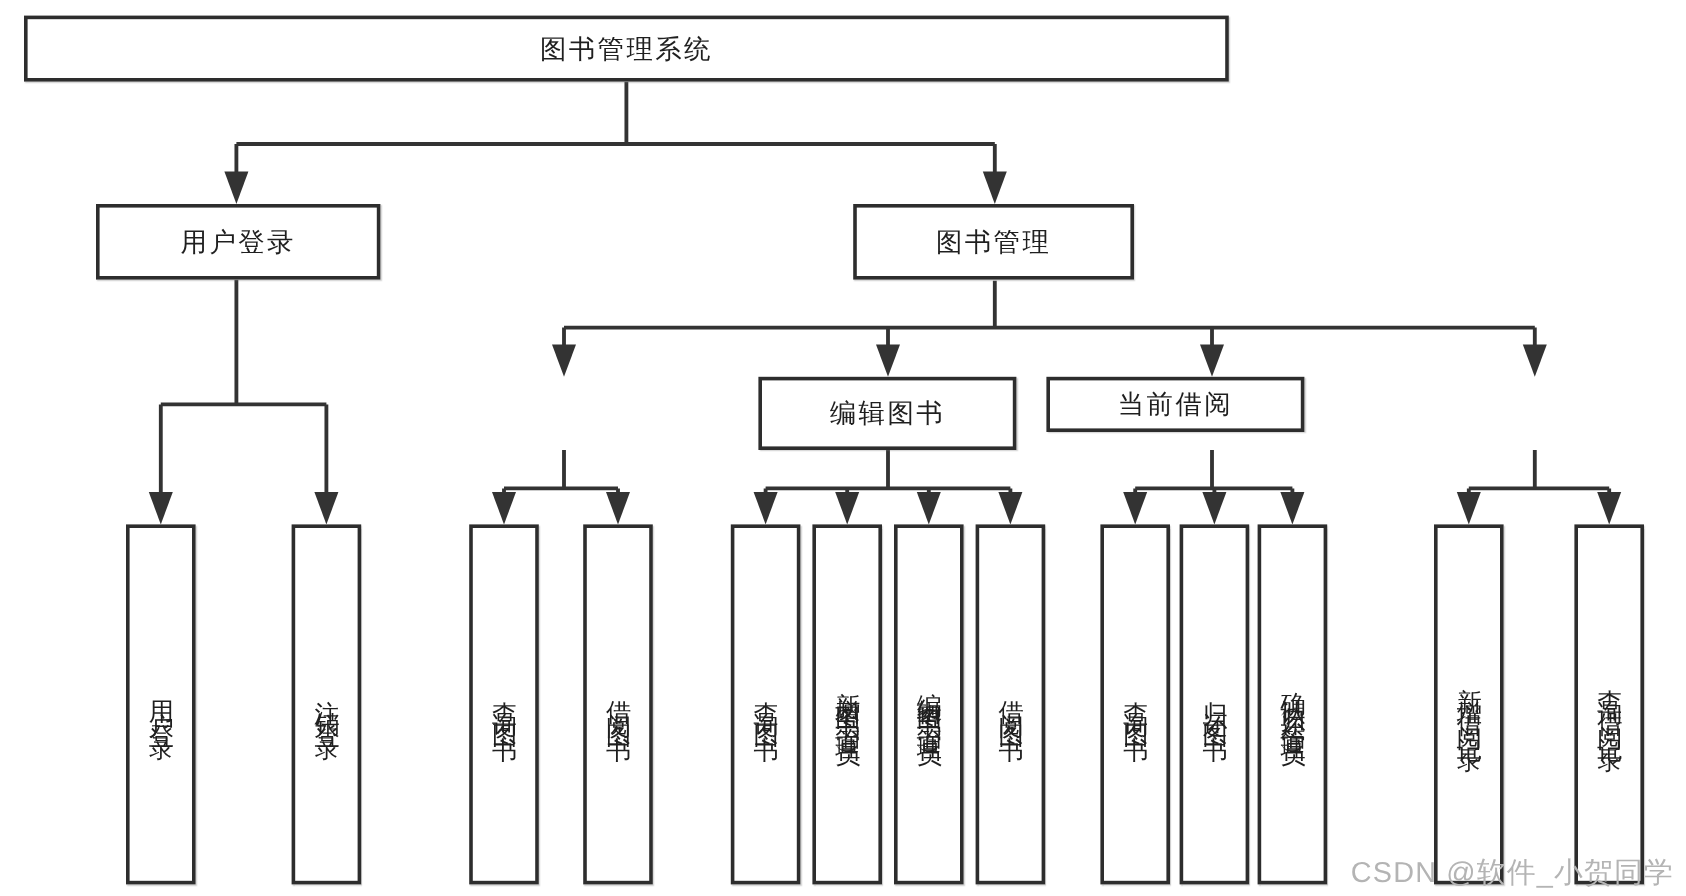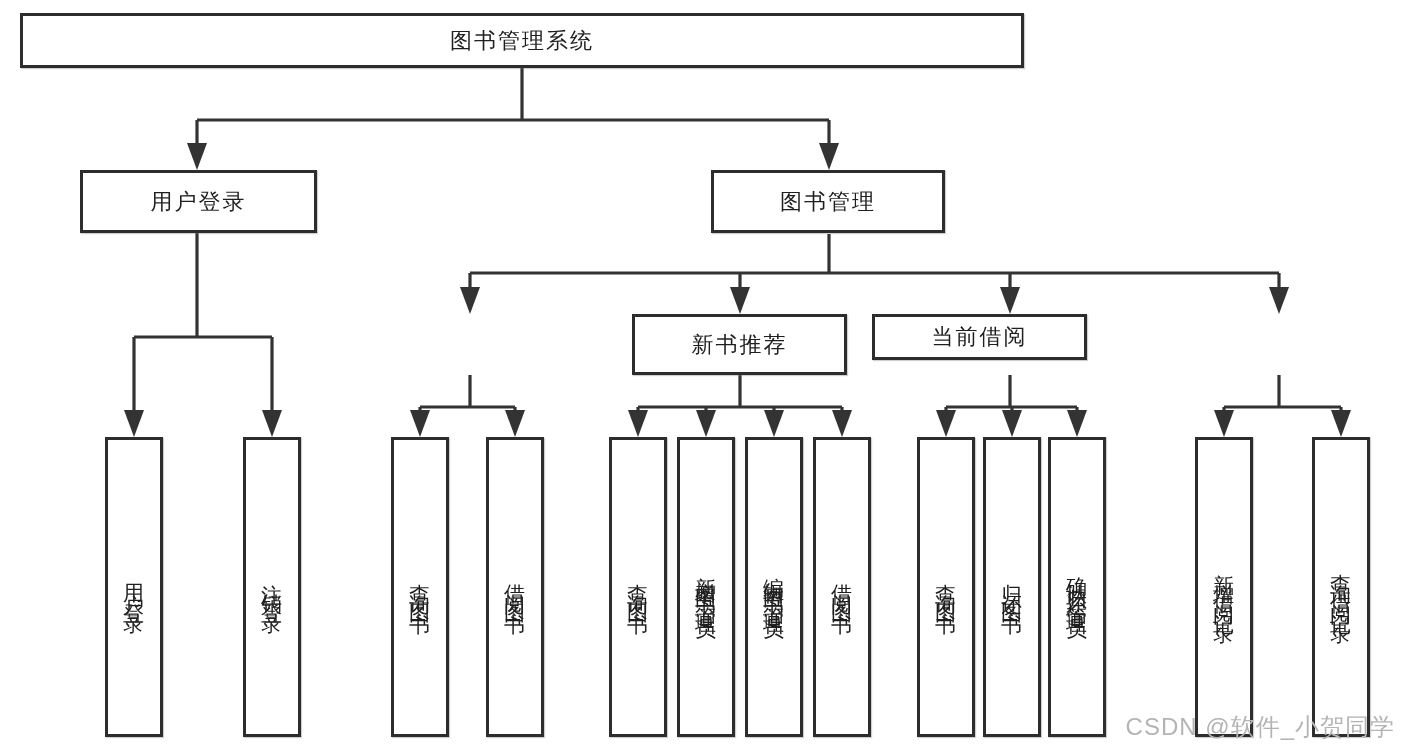--- a/index.html
+++ b/index.html
@@ -124,21 +124,21 @@
   </div>
 
   <div class="node" style="left:80px;top:170px;width:237px;height:63px">
     <span class="node-label">用户登录</span>
   </div>
   <div class="node" style="left:711px;top:170px;width:234px;height:63px">
     <span class="node-label">图书管理</span>
   </div>
 
   <div class="node" style="left:632px;top:314px;width:215px;height:61px">
-    <span class="node-label">新书推荐</span>
+    <span class="node-label">编辑图书</span>
   </div>
   <div class="node" style="left:872px;top:314px;width:215px;height:46px">
     <span class="node-label">当前借阅</span>
   </div>
 
   <div class="node node--leaf" style="left:105px;top:437px;width:58px;height:300px">
     <span class="node-label">用户登录</span>
   </div>
   <div class="node node--leaf" style="left:243px;top:437px;width:58px;height:300px">
     <span class="node-label">注销登录</span>

